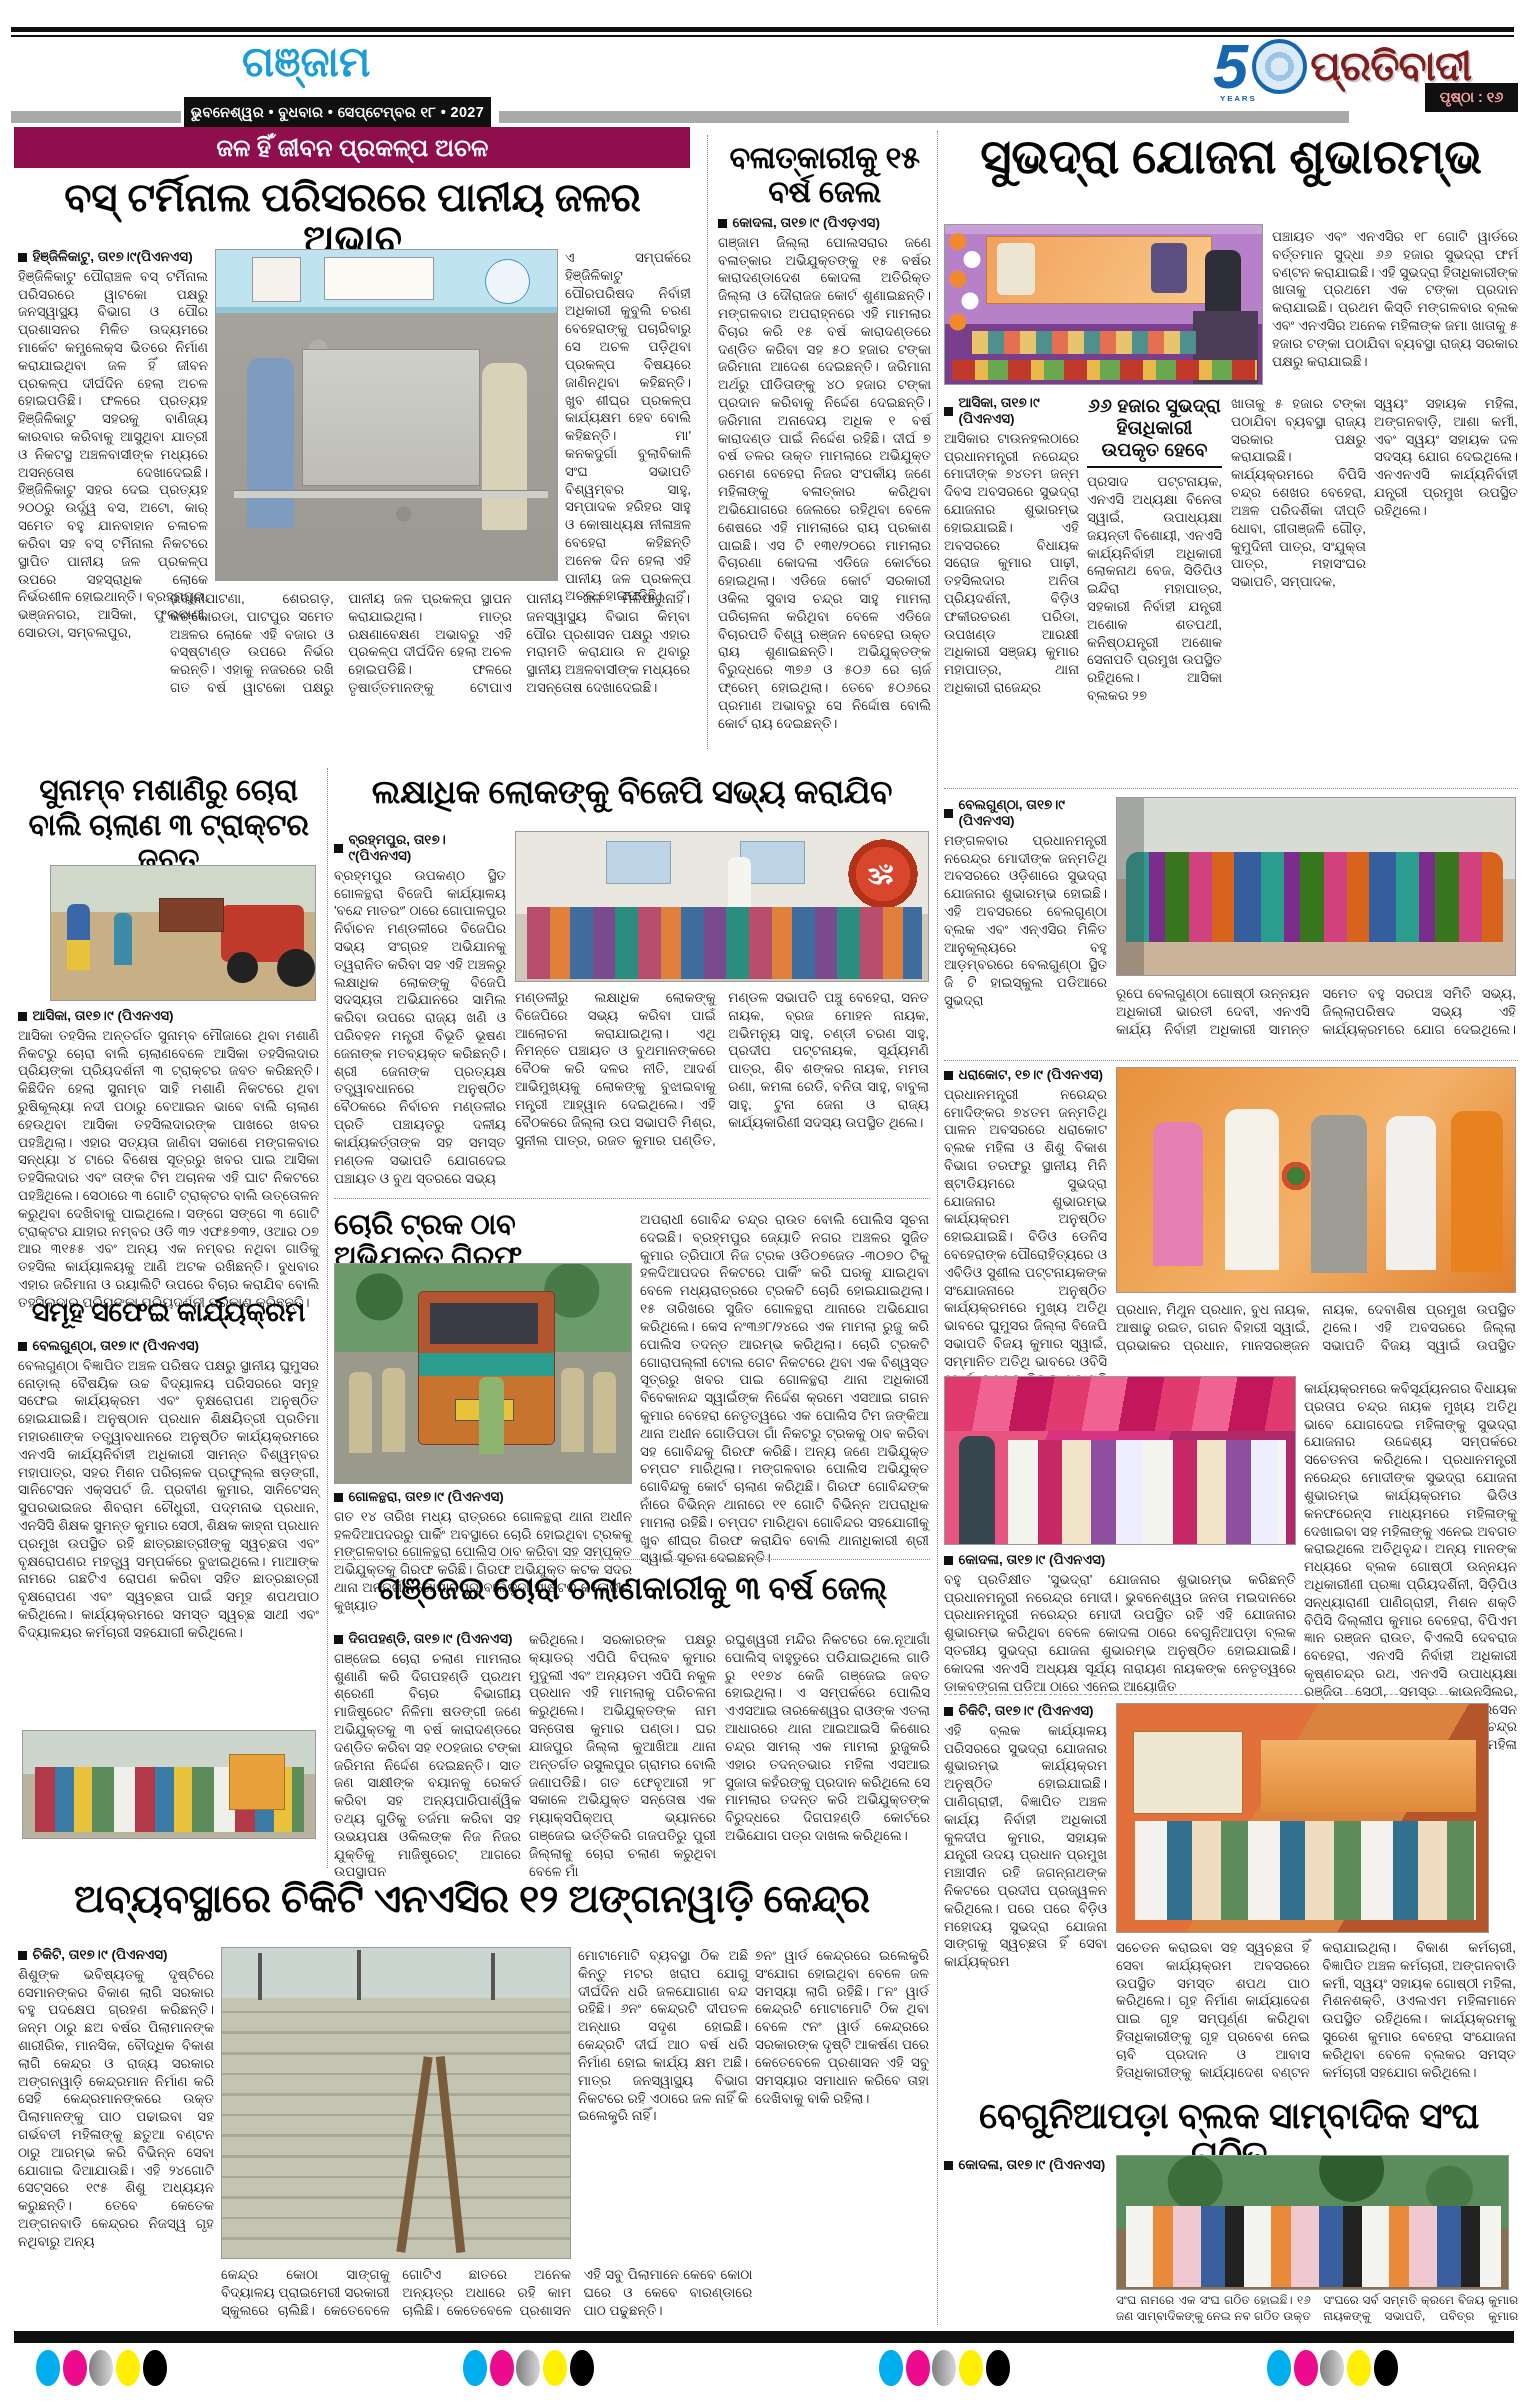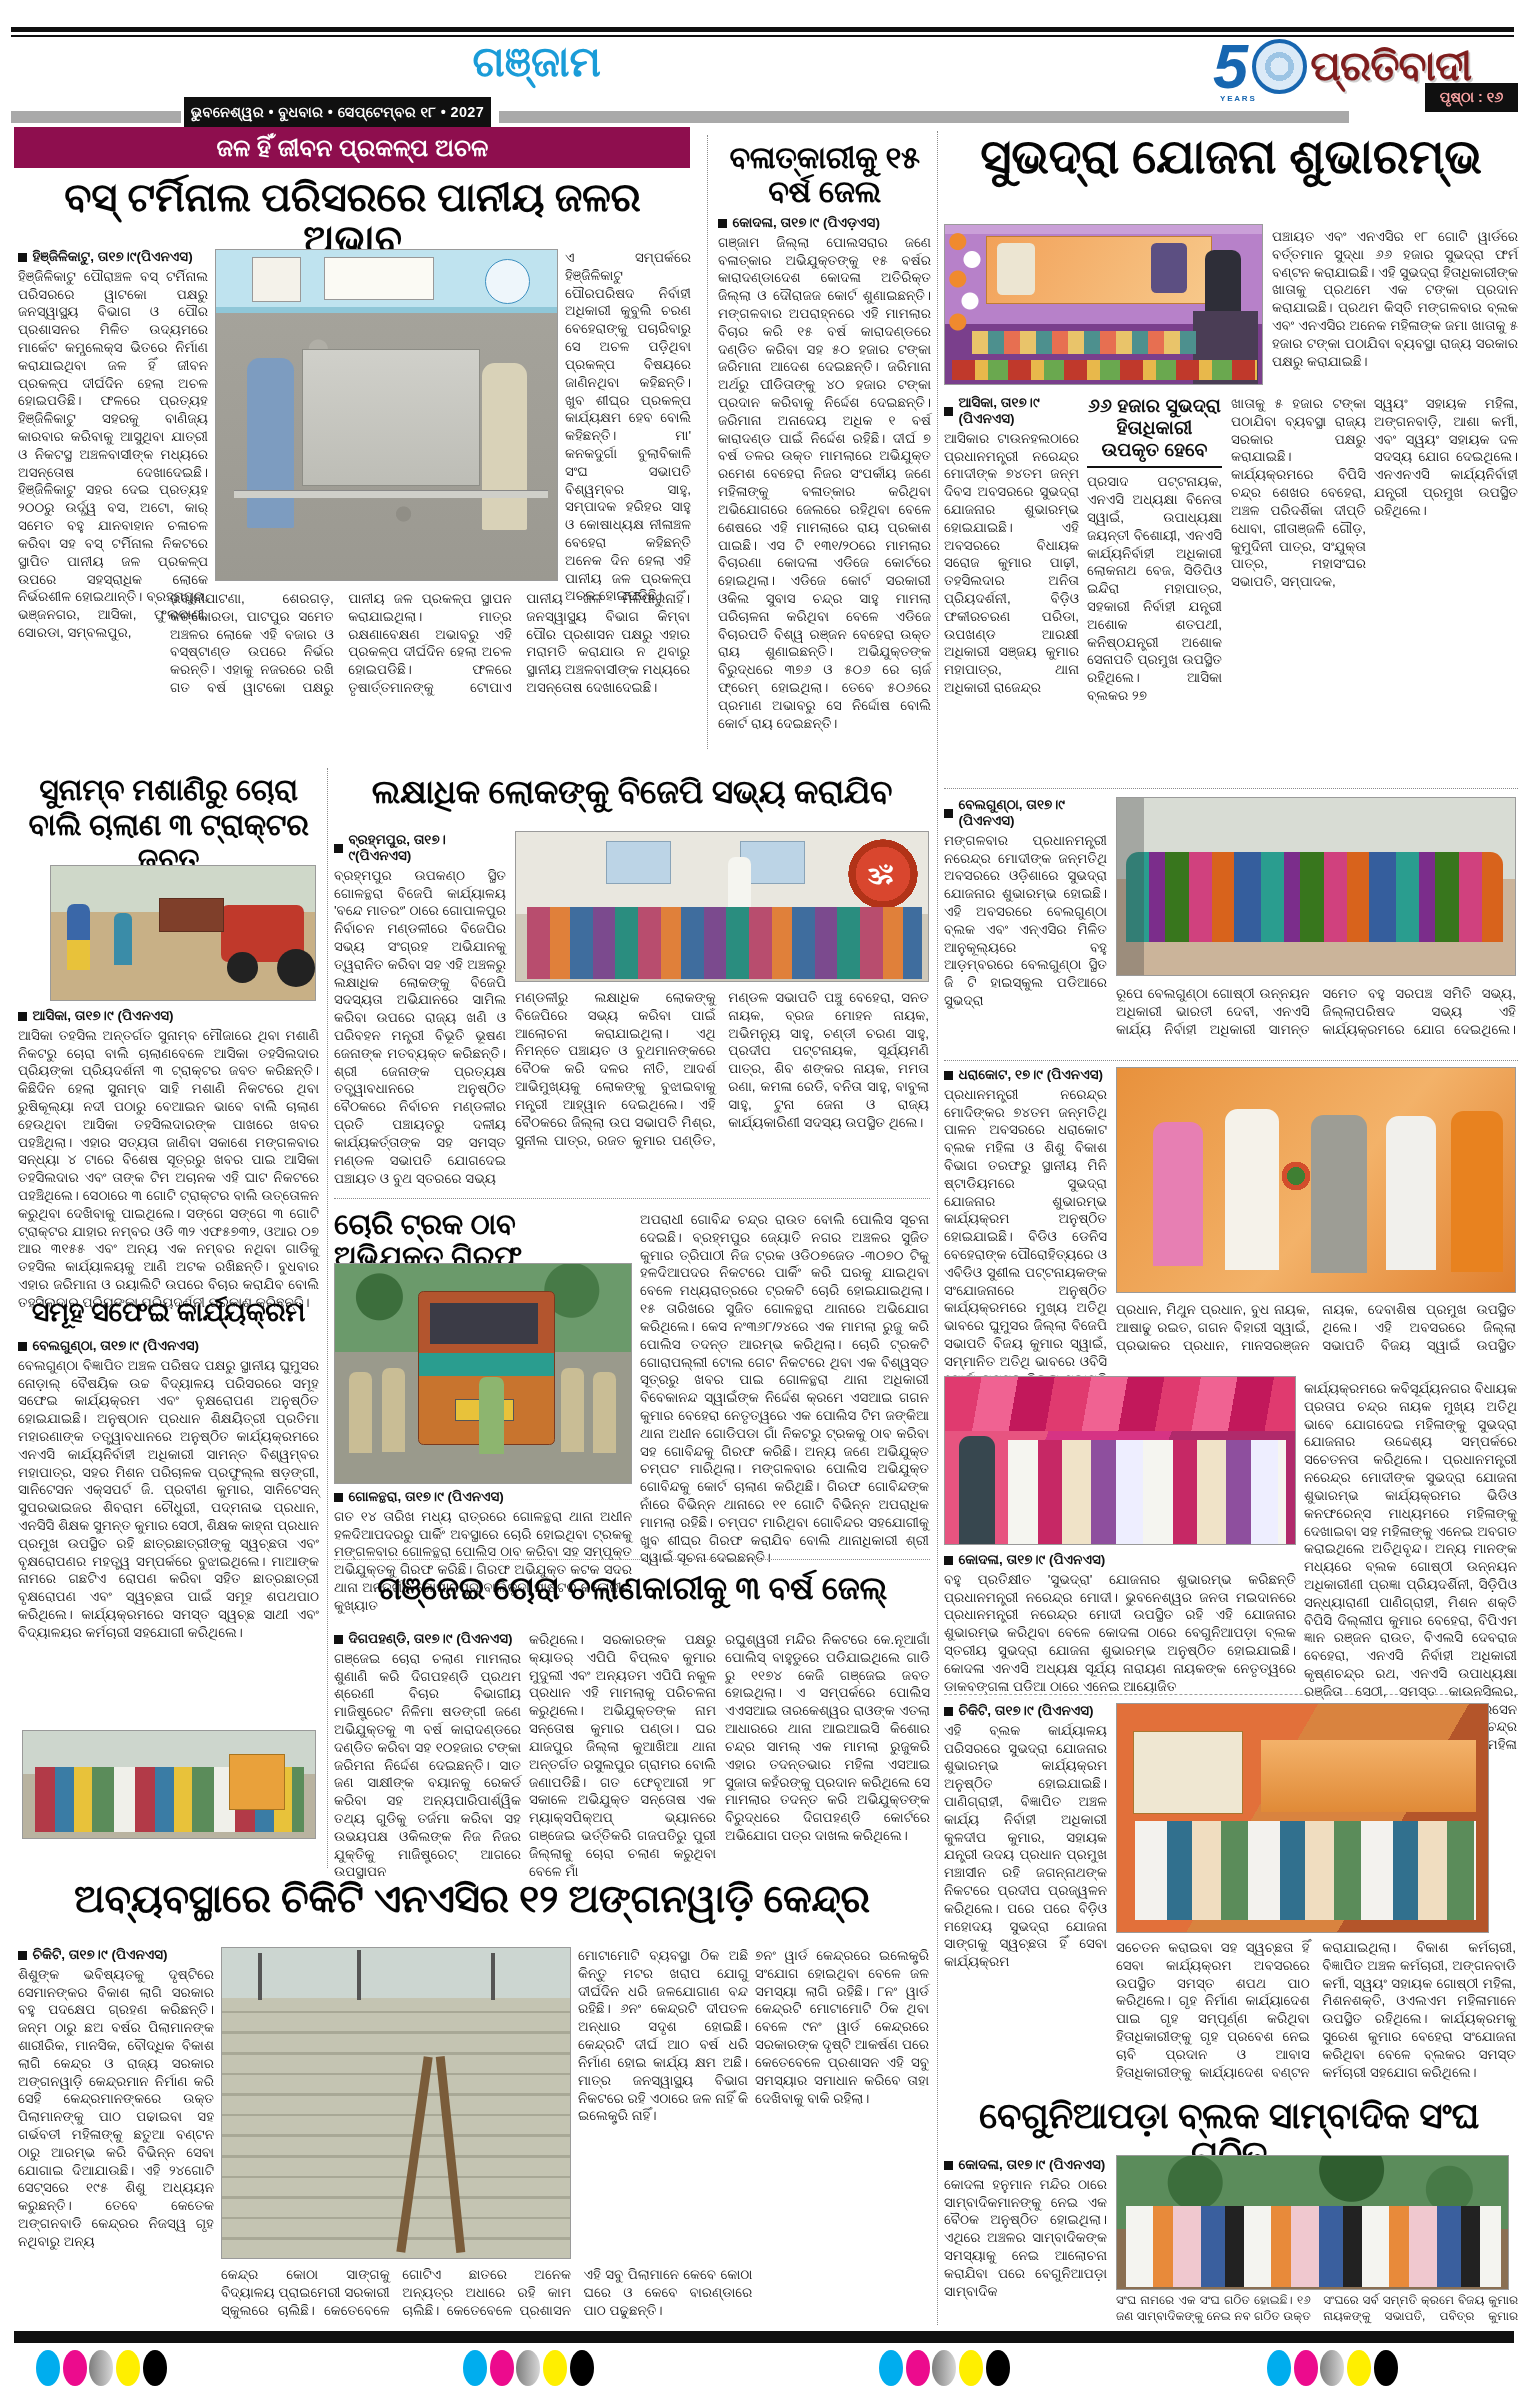--- a/index.html
+++ b/index.html
@@ -40,21 +40,21 @@
   .d-y{background:#ffef00}.d-k{background:#000}
 </style>
 </head>
 <body>
 
 <div class="page">
 
   <div class="abs rule" style="left:10.8px;top:27px;width:1503px;height:4.5px"></div>
   <div class="abs rule" style="left:10.8px;top:35px;width:1503px;height:1.8px"></div>
 
-  <div class="abs" style="left:242px;top:38px;width:359px;font-size:42px;font-weight:800;color:#1a9cd8;text-align:right;">ଗଞ୍ଜାମ</div>
+  <div class="abs" style="left:242px;top:38px;width:359px;font-size:42px;font-weight:800;color:#1a9cd8;text-align:left;">ଗଞ୍ଜାମ</div>
   <div class="abs graybar" style="left:10.8px;top:111px;width:170px;height:11.7px"></div>
   <div class="abs datebox" style="left:184px;top:97px;width:307px;height:30.5px">ଭୁବନେଶ୍ୱର • ବୁଧବାର • ସେପ୍ଟେମ୍ବର ୧୮ • 2027</div>
   <div class="abs graybar" style="left:499px;top:111px;width:850px;height:11.7px"></div>
 
   <div class="abs" style="left:1213px;top:30.5px;width:305px;height:72px;display:flex;align-items:center;gap:3.6px;">
     <span class="badge5">5</span>
     <span class="emblem"></span>
     <span class="brand-big">ପ୍ରତିବାଦୀ</span>
   </div>
   <div class="abs years" style="left:1220px;top:94px;">YEARS</div>
@@ -216,21 +216,20 @@
        repeating-linear-gradient(90deg,#f3f2ee 0 32px,#31708e 32px 57px,#f0ddc0 57px 86px,#5b8c5a 86px 113px);"></div>
   </div>
   <div class="abs bt cols2" style="left:1116px;top:1939px;width:400px;height:151px;">ସଚେତନ କରାଇବା ସହ ସ୍ୱଚ୍ଛତା ହିଁ ସେବା କାର୍ଯ୍ୟକ୍ରମ ଅବସରରେ ଉପସ୍ଥିତ ସମସ୍ତ ଶପଥ ପାଠ କରିଥିଲେ। ଗୃହ ନିର୍ମାଣ କାର୍ଯ୍ୟାଦେଶ ପାଇ ଗୃହ ସମ୍ପୂର୍ଣ୍ଣ କରିଥିବା ହିତାଧିକାରୀଙ୍କୁ ଗୃହ ପ୍ରବେଶ ନେଇ ଚାବି ପ୍ରଦାନ ଓ ଆବାସ ହିତାଧିକାରୀଙ୍କୁ କାର୍ଯ୍ୟାଦେଶ ବଣ୍ଟନ କରାଯାଇଥିଲା। ବିକାଶ କର୍ମଚାରୀ, ବିଜ୍ଞାପିତ ଅଞ୍ଚଳ କର୍ମଚାରୀ, ଅଙ୍ଗନବାଡି କର୍ମୀ, ସ୍ୱୟଂ ସହାୟକ ଗୋଷ୍ଠୀ ମହିଳା, ମିଶନଶକ୍ତି, ଓଏଲଏମ ମହିଳାମାନେ ଉପସ୍ଥିତ ରହିଥିଲେ। କାର୍ଯ୍ୟକ୍ରମକୁ ସୁରେଶ କୁମାର ବେହେରା ସଂଯୋଜନା କରିଥିବା ବେଳେ ବ୍ଲକର ସମସ୍ତ କର୍ମଚାରୀ ସହଯୋଗ କରିଥିଲେ।</div>
 
   <div class="abs hl center" style="left:940px;top:2097px;width:578px;font-size:36px;line-height:1.05;">ବେଗୁନିଆପଡ଼ା ବ୍ଲକ ସାମ୍ବାଦିକ ସଂଘ ଗଠିତ</div>
   <div class="abs" style="left:944px;top:2157px;width:163px;height:167px;">
     <div class="dl">
       <span class="sq"></span>
       <span>କୋଦଳା, ତା୧୭।୯ (ପିଏନଏସ)</span>
     </div>
-    <div class="bt">କୋଦଳା ହନୁମାନ ମନ୍ଦିର ଠାରେ ସାମ୍ବାଦିକମାନଙ୍କୁ ନେଇ ଏକ ବୈଠକ ଅନୁଷ୍ଠିତ ହୋଇଥିଲା। ଏଥିରେ ଅଞ୍ଚଳର ସାମ୍ବାଦିକଙ୍କ ସମସ୍ୟାକୁ ନେଇ ଆଲୋଚନା କରାଯିବା ପରେ ବେଗୁନିଆପଡ଼ା ସାମ୍ବାଦିକ</div>
   </div>
   <div class="photo" style="left:1116px;top:2155px;width:393px;height:135px;background:
       radial-gradient(circle at 20% 20%,#3c6e3c 0 27px,transparent 28px),
       radial-gradient(circle at 60% 10%,#2f5d2f 0 32px,transparent 33px),
       radial-gradient(circle at 85% 25%,#477a47 0 23px,transparent 24px),
       linear-gradient(#5b8c5b 0 55%, #8a6f52 55%);">
     <div class="abs" style="left:9px;top:50px;width:375px;height:81px;background:
        repeating-linear-gradient(90deg,#f4f4f0 0 27px,#e88a3a 27px 47px,#f0c8cf 47px 75px,#3a5f9e 75px 99px,#222 99px 118px);"></div>
   </div>
   <div class="abs bt-sm cols2" style="left:1116px;top:2293px;width:402px;height:32px;">ସଂଘ ନାମରେ ଏକ ସଂଘ ଗଠିତ ହୋଇଛି। ୧୬ ଜଣ ସାମ୍ବାଦିକଙ୍କୁ ନେଇ ନବ ଗଠିତ ଉକ୍ତ ସଂଘରେ ସର୍ବ ସମ୍ମତି କ୍ରମେ ବିଜୟ କୁମାର ନାୟକଙ୍କୁ ସଭାପତି, ପବିତ୍ର କୁମାର ରାଉତଙ୍କୁ ଉପସଭାପତି, ସହ ସଂପାଦକ ଭାବେ ଦେବାଶିଷ ମହାରଣା ଓ କୋଷାଧ୍ୟକ୍ଷ ଭାବେ ଜୟକୃଷ୍ଣ ମାଝୀଙ୍କୁ ମନୋନିତ କରାଯାଇଛି। ଏତଦବ୍ୟତୀତ ଉପଦେଷ୍ଟା ଭାବେ ସୁଭାଷ କୁମାର ପଟ୍ଟନାୟକ, ଦେବେନ୍ଦ୍ର ମହାରଣା ଓ ଗଣେଶ ଚନ୍ଦ୍ର କୁଅଁରଙ୍କୁ ନିଆଯାଇଛି।</div>

